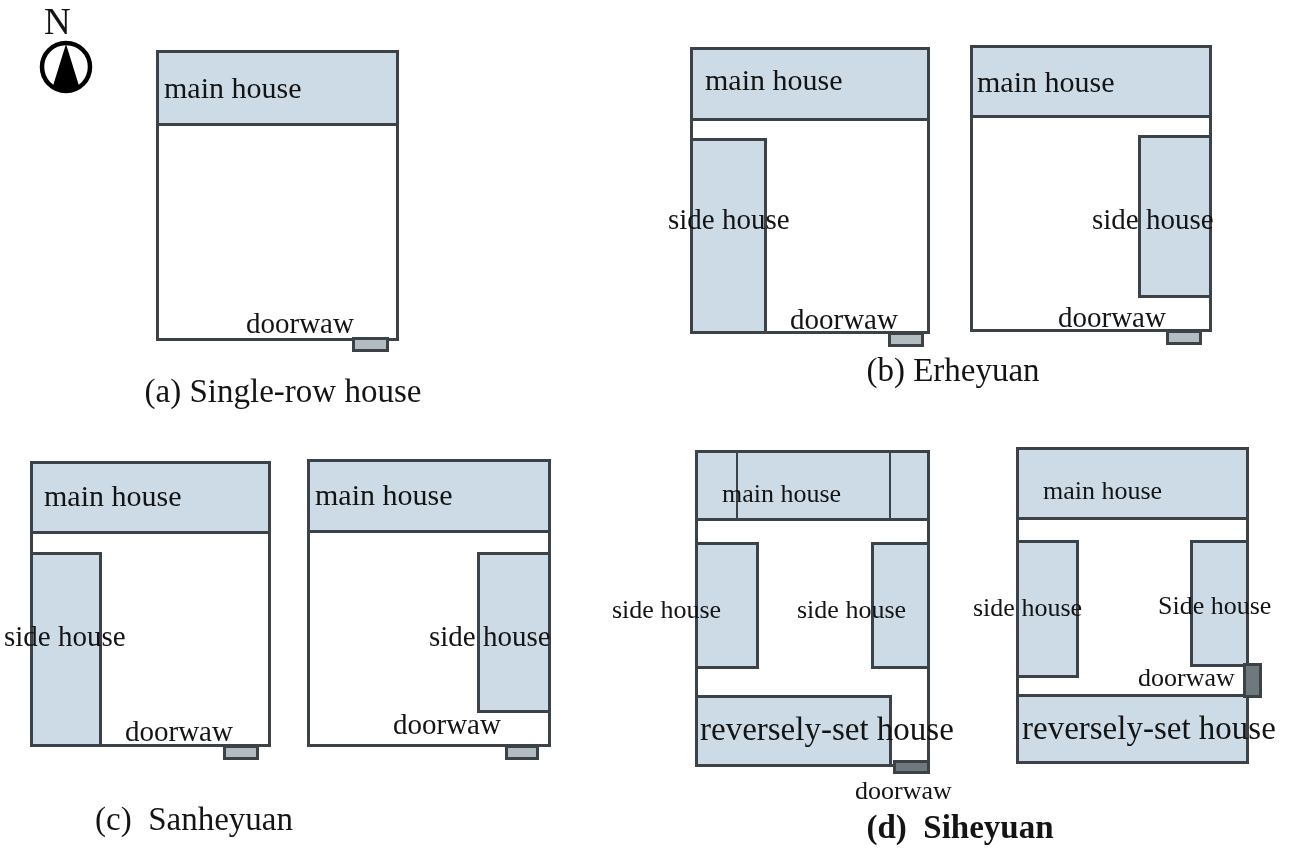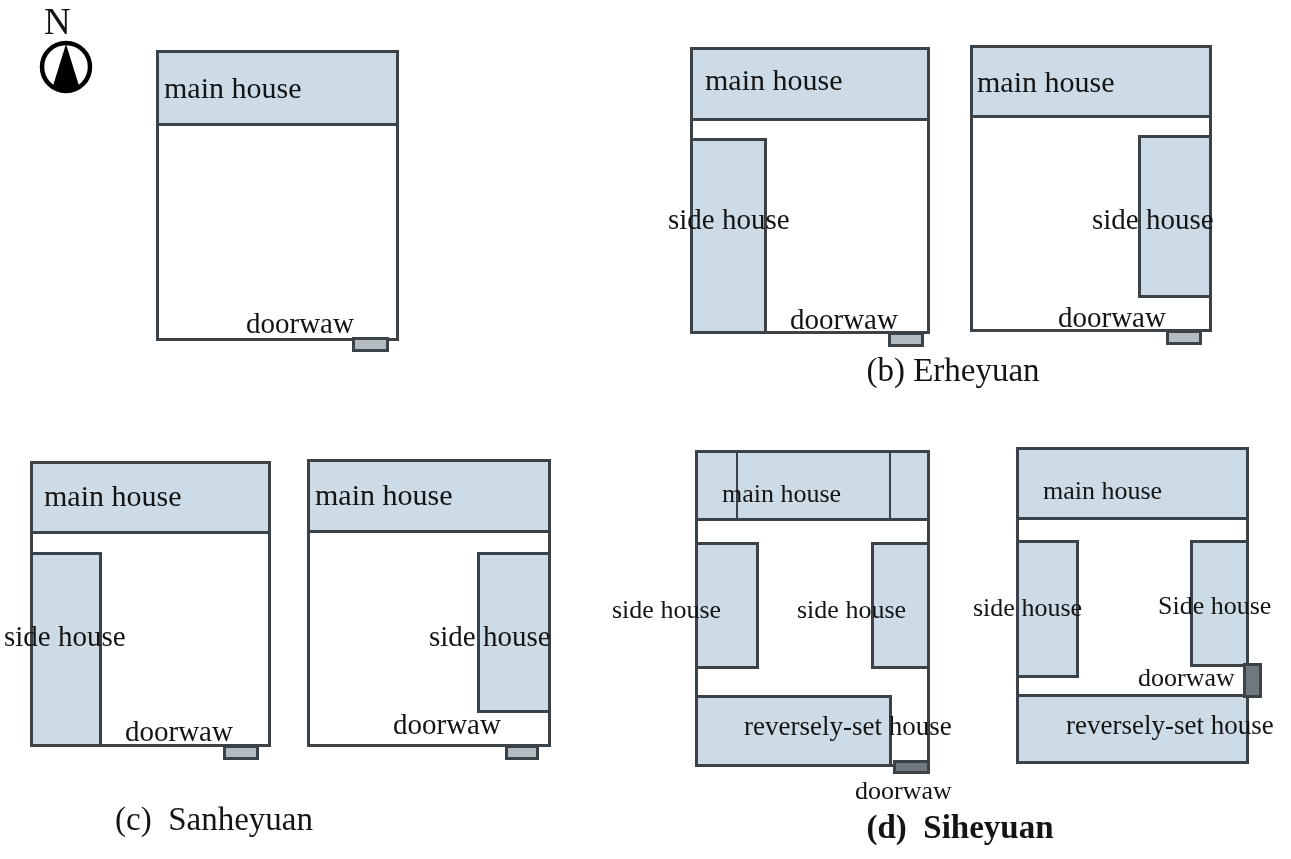--- a/index.html
+++ b/index.html
@@ -8,21 +8,21 @@
   html,body{margin:0;padding:0;background:var(--bg);}
   .stage{position:relative;width:1291px;height:859px;background:var(--bg);overflow:hidden;
          font-family:"Liberation Serif",serif;color:var(--tx);}
   .abs{position:absolute;box-sizing:border-box;}
   .outer{background:#fff;border:3px solid var(--ln);z-index:0;}
   .fill{background:var(--fill);border:3px solid var(--ln);z-index:1;}
   .divider{background:var(--ln);z-index:2;}
   .lbl{font-size:29px;line-height:1.05;white-space:nowrap;z-index:6;}
   .lbl30{font-size:30px;}
   .sm{font-size:26px;}
-  .sm27{font-size:27px;margin-left:44px;}
+  .sm27{font-size:33px;}
   .cap{font-size:33px;text-align:center;white-space:pre;z-index:6;}
   .door{background:var(--dl);border:3px solid var(--ln);z-index:7;}
   .doordk{background:var(--dd);}
   .compassN{font-size:37px;line-height:1;z-index:6;}
 </style>
 </head>
 <body>
 
 <div class="stage">
 
@@ -30,20 +30,21 @@
   <svg class="abs" style="left:34px;top:38px;z-index:6;" width="64" height="62" viewBox="0 0 64 62">
     <circle cx="32" cy="29" r="24" fill="none" stroke="#000" stroke-width="4.5"></circle>
     <polygon points="32,6 18,51 46,51" fill="#000"></polygon>
   </svg>
 
   <div class="abs outer" style="left:156px;top:50px;width:243px;height:291px;"></div>
   <div class="abs fill" style="left:156px;top:50px;width:243px;height:76px;"></div>
   <div class="abs lbl lbl30" style="left:164px;top:72px;">main house</div>
   <div class="abs lbl" style="left:246px;top:308px;">doorwaw</div>
   <div class="abs door" style="left:352px;top:337px;width:37px;height:15px;"></div>
+  <div class="abs cap" style="left:113px;top:373px;width:340px;">(a) Single-row house</div>
 
   <div class="abs outer" style="left:690px;top:47px;width:240px;height:287px;"></div>
   <div class="abs fill" style="left:690px;top:47px;width:240px;height:74px;"></div>
   <div class="abs fill" style="left:690px;top:138px;width:77px;height:196px;"></div>
   <div class="abs lbl lbl30" style="left:705px;top:64px;">main house</div>
   <div class="abs lbl" style="left:668px;top:204px;">side house</div>
   <div class="abs lbl" style="left:790px;top:304px;">doorwaw</div>
   <div class="abs door" style="left:888px;top:332px;width:36px;height:15px;"></div>
 
   <div class="abs outer" style="left:970px;top:45px;width:242px;height:287px;"></div>
@@ -63,21 +64,21 @@
   <div class="abs lbl" style="left:125px;top:716px;">doorwaw</div>
   <div class="abs door" style="left:223px;top:745px;width:36px;height:15px;"></div>
 
   <div class="abs outer" style="left:307px;top:459px;width:244px;height:288px;"></div>
   <div class="abs fill" style="left:307px;top:459px;width:244px;height:74px;"></div>
   <div class="abs fill" style="left:477px;top:552px;width:74px;height:161px;"></div>
   <div class="abs lbl lbl30" style="left:315px;top:479px;">main house</div>
   <div class="abs lbl" style="left:429px;top:621px;">side house</div>
   <div class="abs lbl" style="left:393px;top:709px;">doorwaw</div>
   <div class="abs door" style="left:505px;top:745px;width:34px;height:15px;"></div>
-  <div class="abs cap" style="left:64px;top:801px;width:300px;">(c)  Sanheyuan</div>
+  <div class="abs cap" style="left:44px;top:801px;width:300px;">(c)  Sanheyuan</div>
 
   <div class="abs outer" style="left:695px;top:450px;width:235px;height:317px;"></div>
   <div class="abs fill" style="left:695px;top:450px;width:235px;height:71px;"></div>
   <div class="abs divider" style="left:736px;top:450px;width:2px;height:71px;"></div>
   <div class="abs divider" style="left:889px;top:450px;width:2px;height:71px;"></div>
   <div class="abs fill" style="left:695px;top:542px;width:64px;height:127px;"></div>
   <div class="abs fill" style="left:871px;top:542px;width:59px;height:127px;"></div>
   <div class="abs fill" style="left:695px;top:695px;width:197px;height:72px;"></div>
   <div class="abs lbl sm" style="left:722px;top:480px;">main house</div>
   <div class="abs lbl sm" style="left:612px;top:596px;">side house</div>

